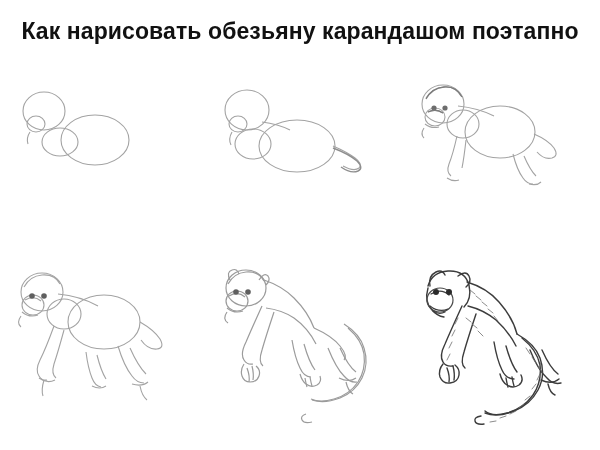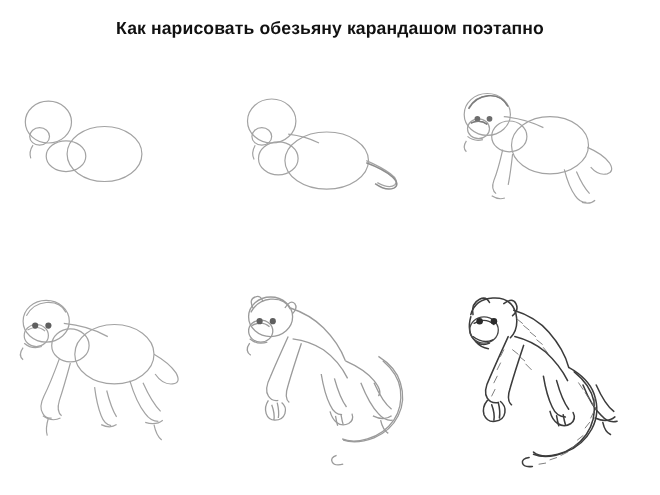--- a/index.html
+++ b/index.html
@@ -20,21 +20,21 @@
     height: 450px;
     position: relative;
     background: #ffffff;
   }
   .title {
     position: absolute;
     top: 18px;
     left: 0;
     width: 600px;
     text-align: center;
-    font-size: 16px;
+    font-size: 23px;
     font-weight: bold;
     letter-spacing: 0.1px;
     color: #111111;
     font-family: "Liberation Sans", sans-serif;
     white-space: nowrap;
   }
   .grid {
     position: absolute;
     top: 62px;
     left: 0;

